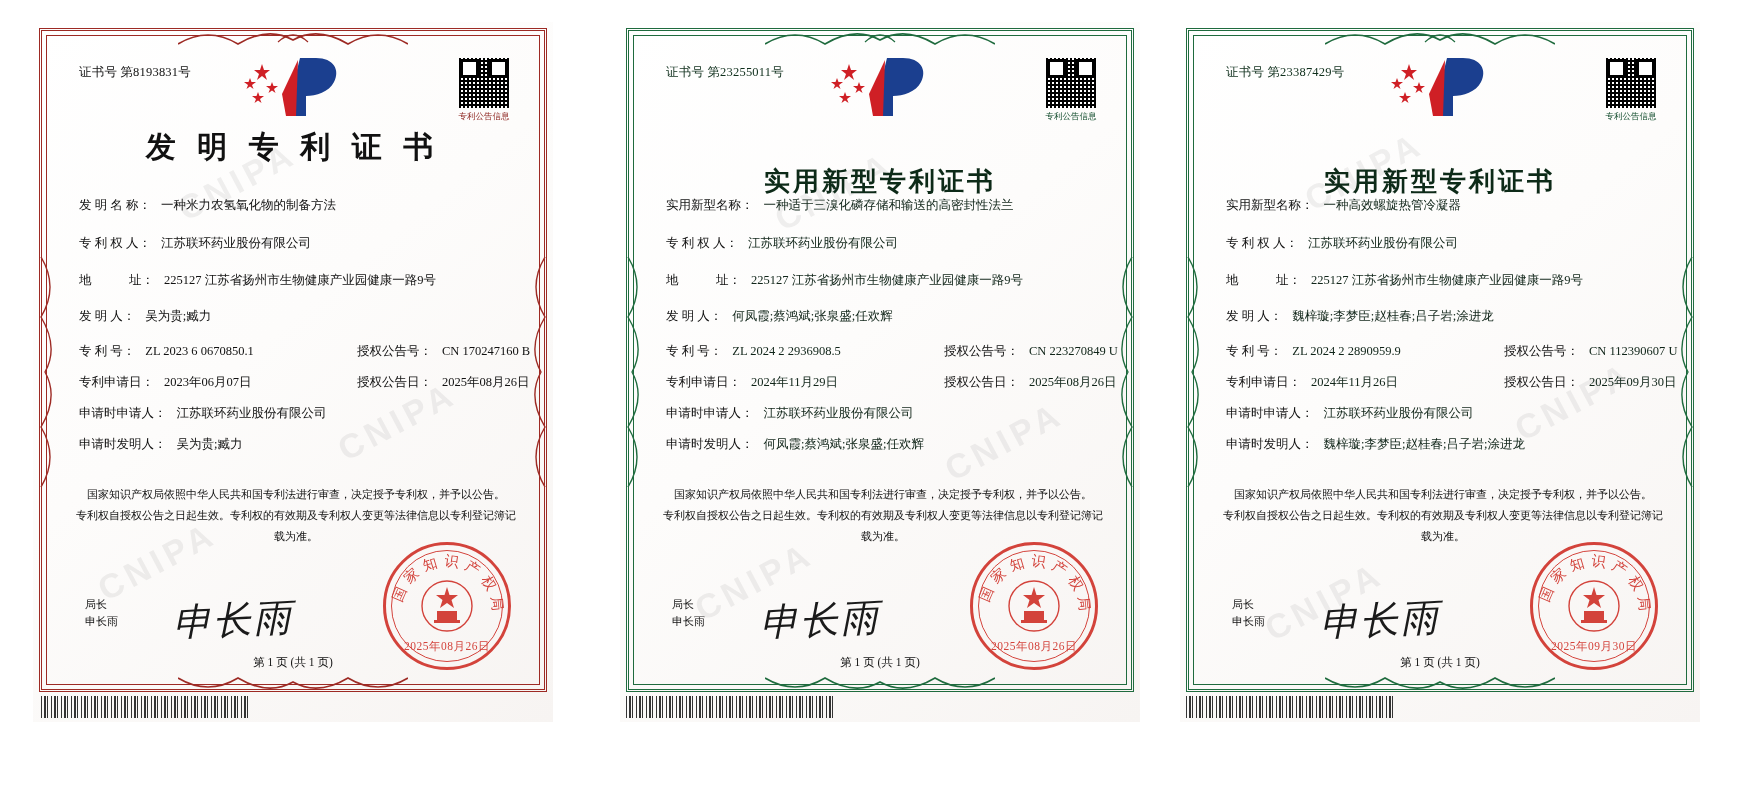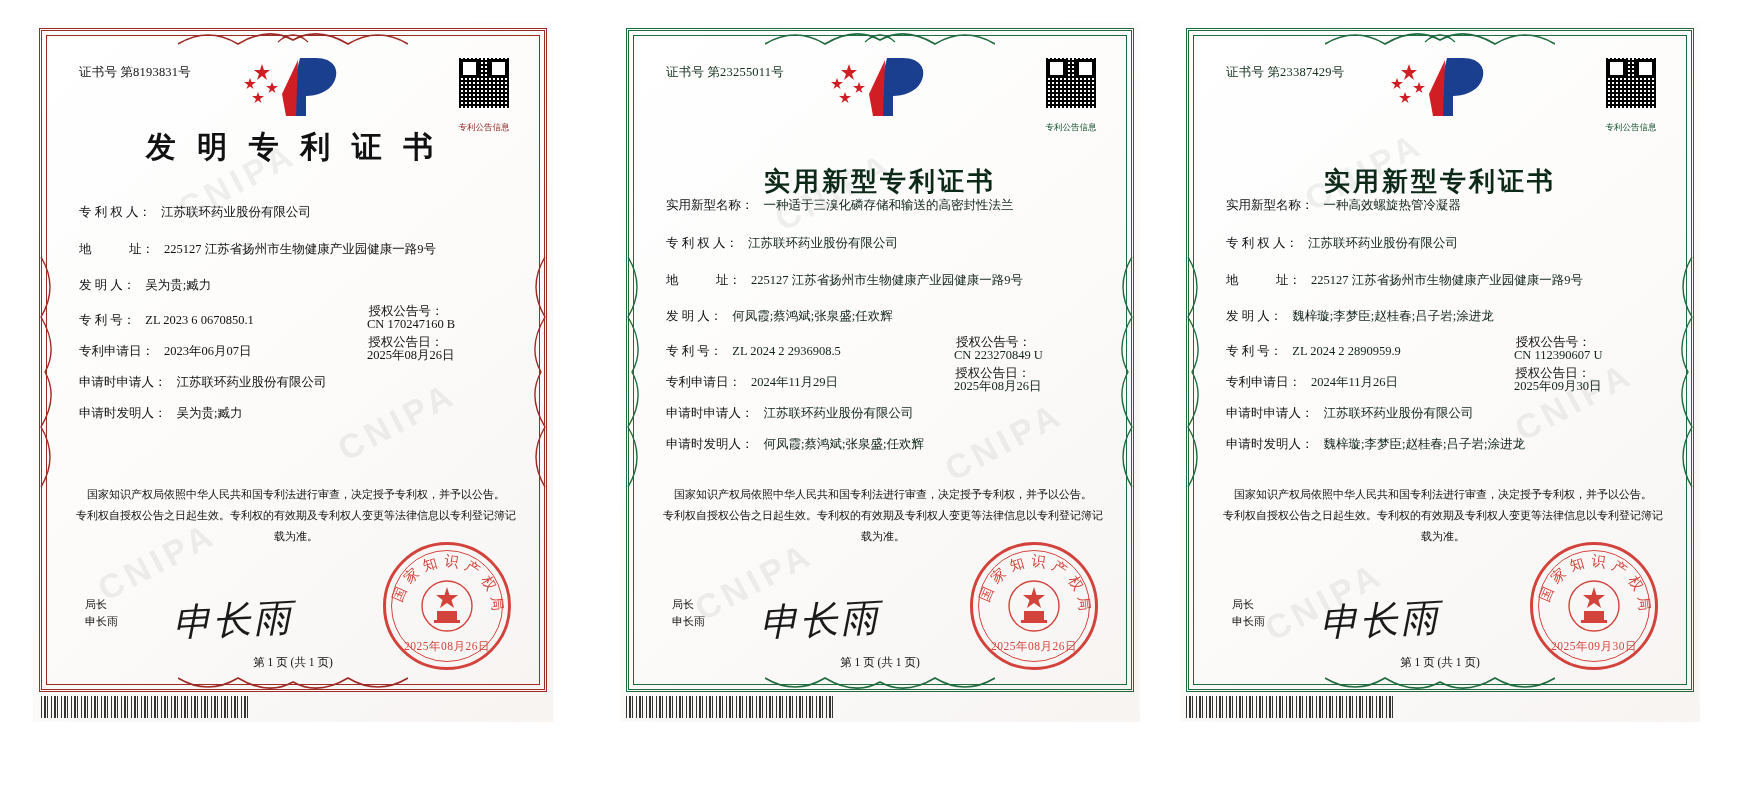--- a/index.html
+++ b/index.html
@@ -115,21 +115,21 @@
   .qr::before, .qr::after {
     content: "";
     position: absolute;
     width: 13px; height: 13px;
     border: 3px solid #111;
     background: #fff;
   }
   .qr::before { left: 1px; top: 1px; }
   .qr::after { right: 1px; top: 1px; }
   .qr-label {
-    margin-top: 14px;
+    margin-top: 3px;
     font-size: 8.5px;
     color: #8a1f1a;
     white-space: nowrap;
   }
   .green .qr-label { color: #0f4a2a; }
 
   .title {
     position: absolute;
     left: 0; right: 0;
     top: 105px;
@@ -168,21 +168,20 @@
     color: #111;
   }
   .col2 {
     position: absolute;
     left: 278px;
     top: 0;
     height: 31px;
     display: flex;
     align-items: center;
     white-space: nowrap;
-    flex-direction: column;
   }
   .green .fields, .green .row, .green .val { color: #0f2418; }
 
   .note {
     position: absolute;
     left: 42px;
     right: 36px;
     top: 462px;
     font-size: 11px;
     line-height: 1.9;
@@ -325,20 +324,24 @@
     </div>
 
     <div class="qr-wrap">
       <div class="qr"></div>
       <div class="qr-label">专利公告信息</div>
     </div>
 
     <div class="title">发 明 专 利 证 书</div>
 
     <div class="fields">
+      <div class="row">
+        <span class="lbl">发 明 名 称：</span>
+        <span class="val">一种米力农氢氧化物的制备方法</span>
+      </div>
       <div class="row" style="height:44px;">
         <span class="lbl">专 利 权 人：</span>
         <span class="val">江苏联环药业股份有限公司</span>
       </div>
       <div class="row">
         <span class="lbl">地　　　址：</span>
         <span class="val">225127 江苏省扬州市生物健康产业园健康一路9号</span>
       </div>
       <div class="row" style="height:40px;">
         <span class="lbl">发 明 人：</span>

